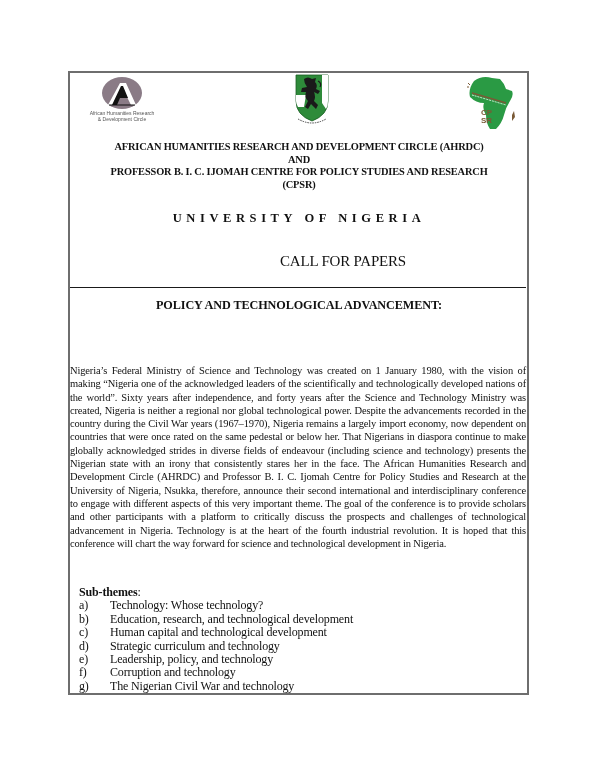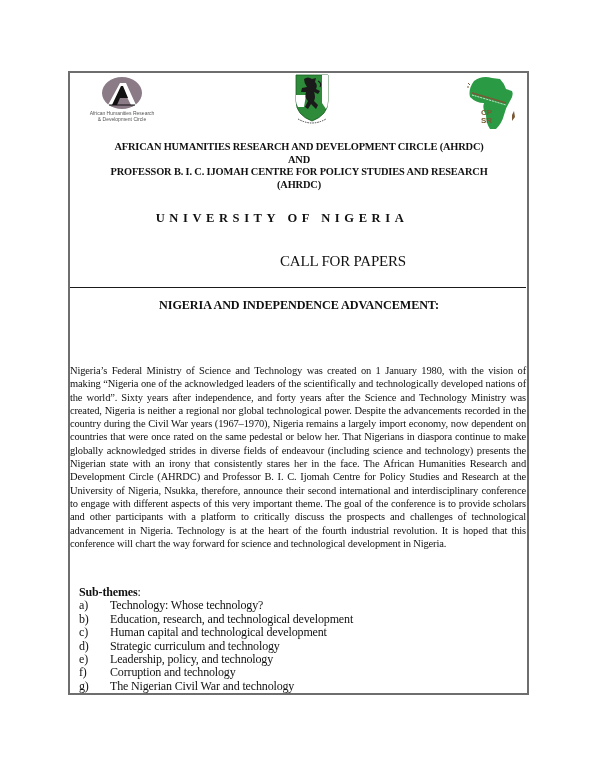--- a/index.html
+++ b/index.html
@@ -62,21 +62,21 @@
       top: 141px;
       width: 458px;
       text-align: center;
       font-weight: bold;
       font-size: 10.4px;
       line-height: 12.5px;
       letter-spacing: -0.15px;
     }
     .univ {
       position: absolute;
-      left: 53px;
+      left: 70px;
       top: 211px;
       width: 458px;
       text-align: center;
       font-weight: bold;
       font-size: 12.5px;
       letter-spacing: 4.6px;
     }
     .cfp {
       position: absolute;
       left: 70px;
@@ -175,31 +175,31 @@
     <path d="M8,10 L10,12 M7,14 L9,14" stroke="#7a5a36" stroke-width="1"></path>
     <text x="21" y="42" font-family="Liberation Sans, sans-serif" font-size="8" font-weight="bold" fill="#7a5a36">CP</text>
     <text x="21" y="50" font-family="Liberation Sans, sans-serif" font-size="8" font-weight="bold" fill="#7a5a36">SR</text>
   </svg>
 </div>
 
 <div class="header-block">
   <div>AFRICAN HUMANITIES RESEARCH AND DEVELOPMENT CIRCLE (AHRDC)</div>
   <div>AND</div>
   <div>PROFESSOR B. I. C. IJOMAH CENTRE FOR POLICY STUDIES AND RESEARCH</div>
-  <div>(AHRDC)</div>
+  <div>(CPSR)</div>
 </div>
 
 <div class="univ">UNIVERSITY OF NIGERIA</div>
 
 <div class="cfp">CALL FOR PAPERS</div>
 
 <div class="rule"></div>
 
 <div class="theme-title">
-  <div>NIGERIA AND INDEPENDENCE ADVANCEMENT:</div>
+  <div>POLICY AND TECHNOLOGICAL ADVANCEMENT:</div>
 </div>
 
 <div class="body-text">Nigeria’s Federal Ministry of Science and Technology was created on 1 January 1980, with the vision of making “Nigeria one of the acknowledged leaders of the scientifically and technologically developed nations of the world”. Sixty years after independence, and forty years after the Science and Technology Ministry was created, Nigeria is neither a regional nor global technological power. Despite the advancements recorded in the country during the Civil War years (1967–1970), Nigeria remains a largely import economy, now dependent on countries that were once rated on the same pedestal or below her. That Nigerians in diaspora continue to make globally acknowledged strides in diverse fields of endeavour (including science and technology) presents the Nigerian state with an irony that consistently stares her in the face. The African Humanities Research and Development Circle (AHRDC) and Professor B. I. C. Ijomah Centre for Policy Studies and Research at the University of Nigeria, Nsukka, therefore, announce their second international and interdisciplinary conference to engage with different aspects of this very important theme. The goal of the conference is to provide scholars and other participants with a platform to critically discuss the prospects and challenges of technological advancement in Nigeria. Technology is at the heart of the fourth industrial revolution. It is hoped that this conference will chart the way forward for science and technological development in Nigeria.</div>
 
 <div class="subthemes">
   <div>
     <span class="subthemes-heading">Sub-themes</span><span>:</span>
   </div>
   <div class="st-row">
     <span class="st-letter">a)</span>

